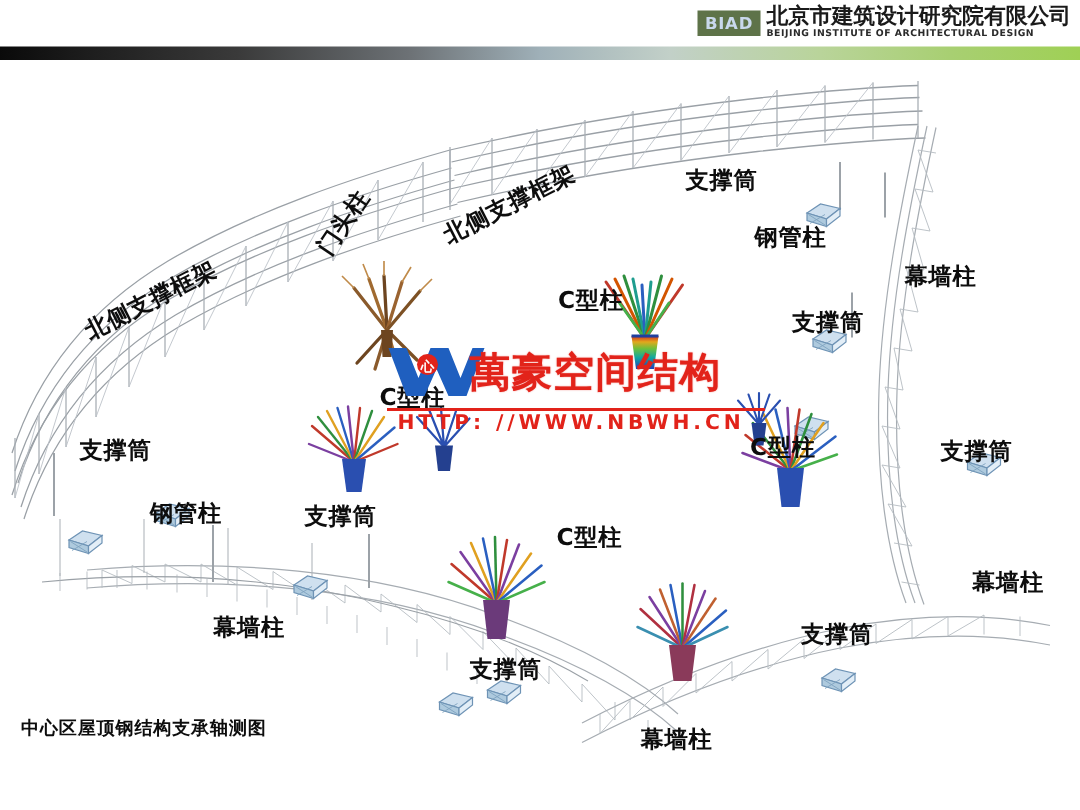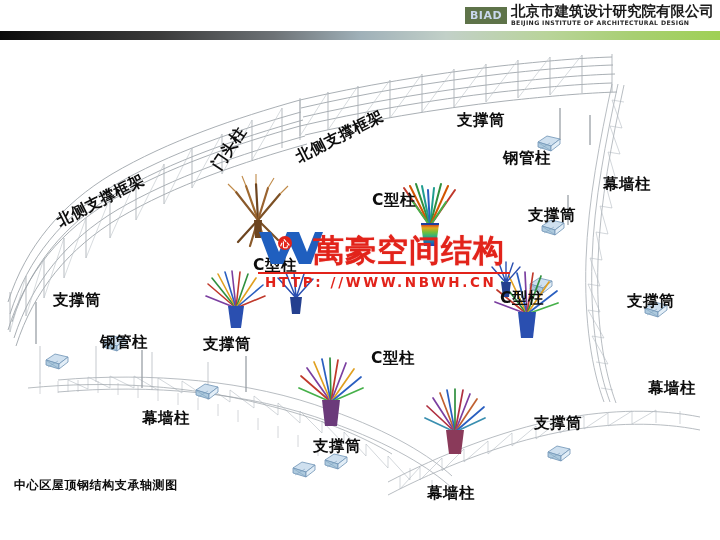--- a/index.html
+++ b/index.html
@@ -42,21 +42,21 @@
     letter-spacing:.5px;
     z-index:25;
   }
   .lbl.sz15{font-size:15.5px;}
 
   
   .watermark{position:absolute;z-index:30;left:255px;top:228px;width:265px;height:60px;}
   .wm-logo{position:absolute;left:0px;top:2px;width:70px;height:38px;}
   .wm-cn{
     position:absolute;left:58px;top:2px;
-    font-size:31px;font-weight:bold;color:#e2231a;
+    font-size:27px;font-weight:bold;color:#e2231a;
     font-family:"DejaVu Sans","Liberation Sans",sans-serif;
     letter-spacing:1px;white-space:nowrap;
     text-shadow:0 0 1px rgba(226,35,26,.6);
   }
   .wm-rule{position:absolute;left:3px;top:44px;width:252px;height:2px;background:#e2231a;}
   .wm-url{
     position:absolute;left:10px;top:46px;
     font-size:13.5px;font-weight:bold;color:#e2231a;
     font-family:"DejaVu Sans","Liberation Sans",sans-serif;
     letter-spacing:2.6px;white-space:nowrap;

